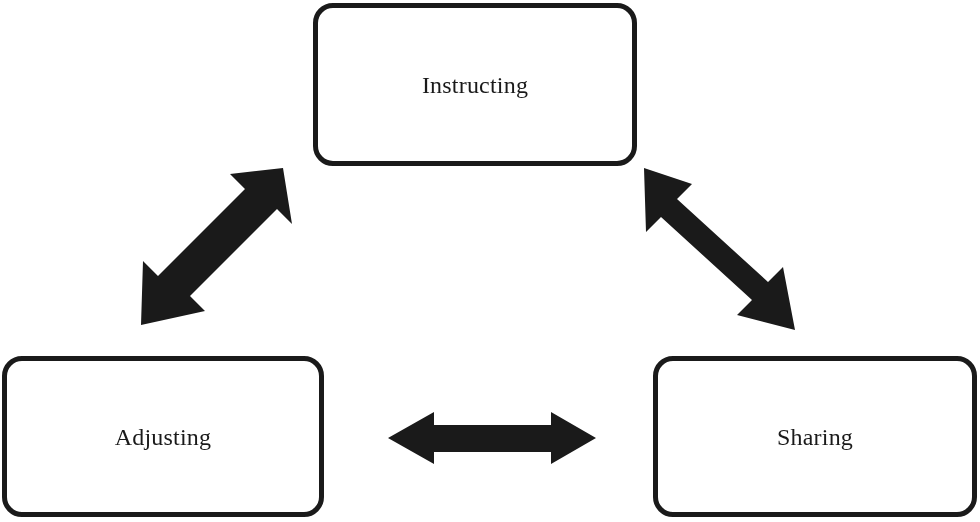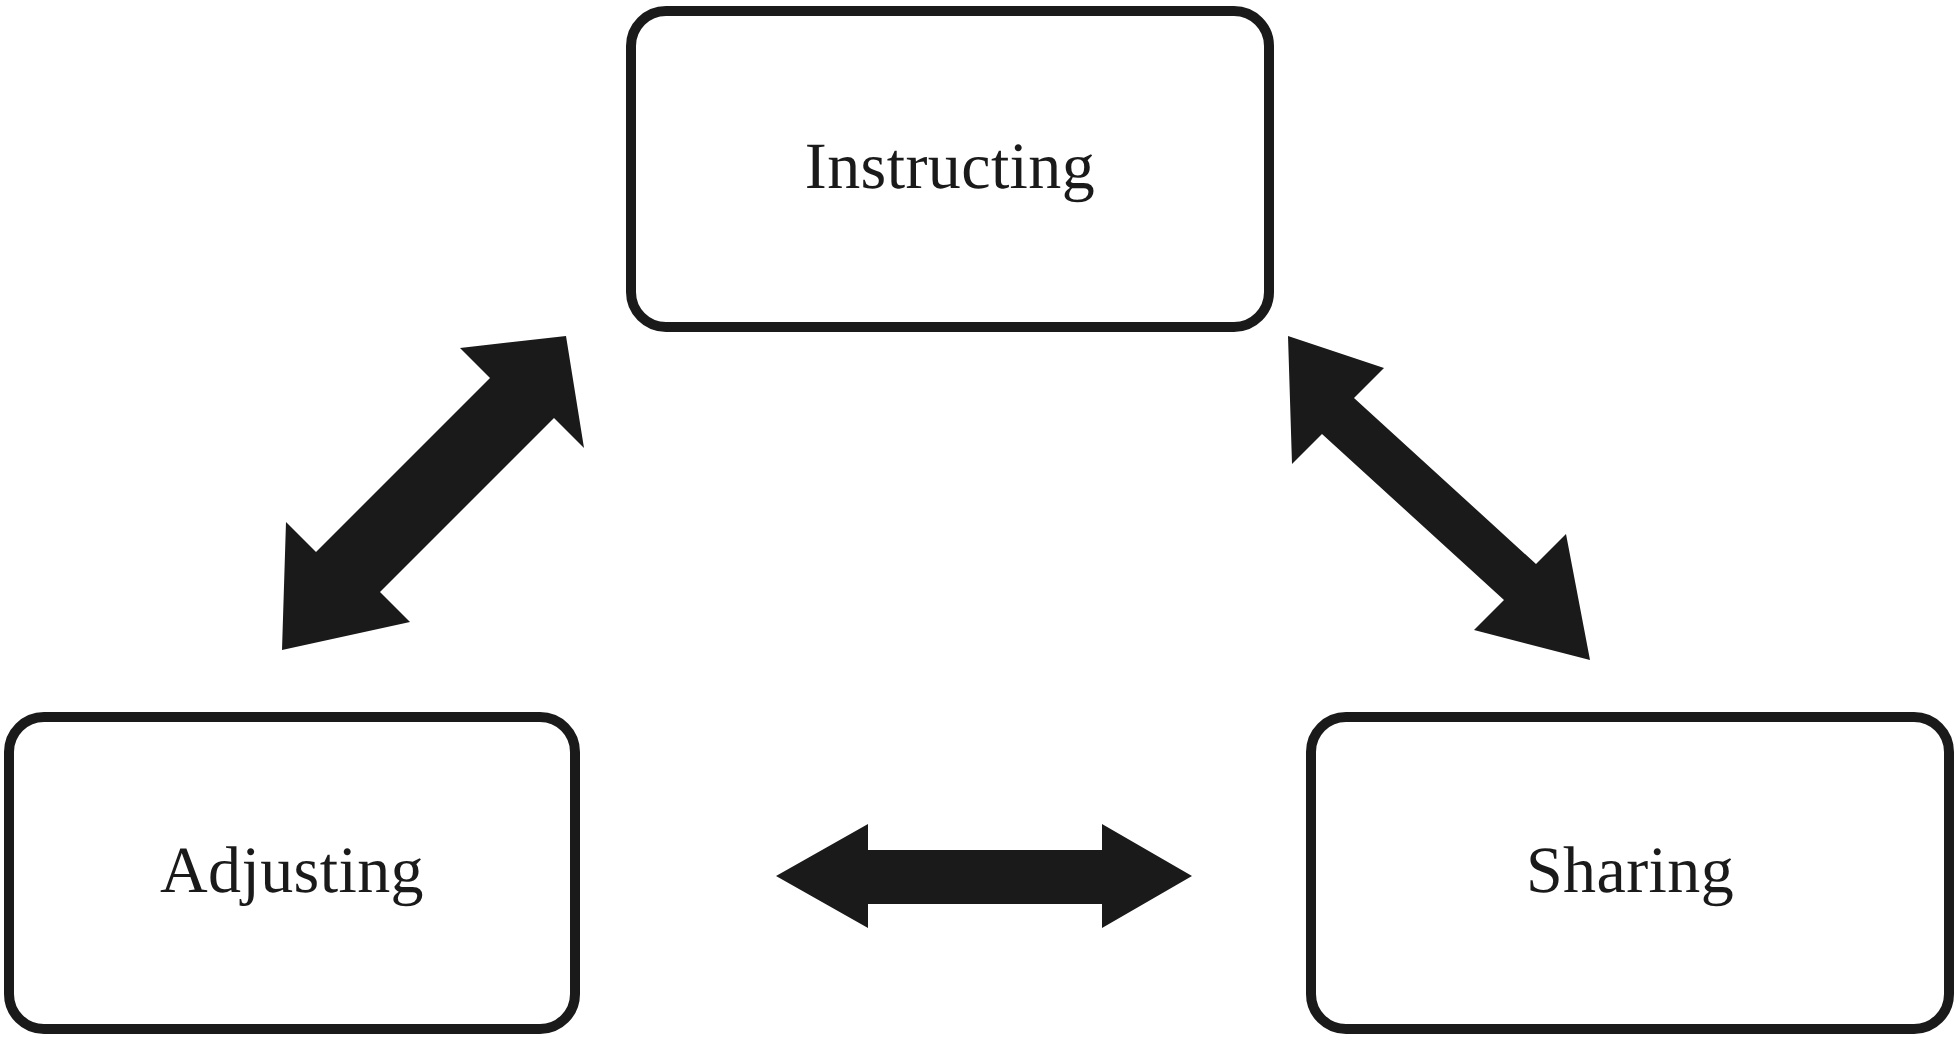--- a/index.html
+++ b/index.html
@@ -23,36 +23,36 @@
     box-sizing: border-box;
     background: #ffffff;
     border: 5px solid #1a1a1a;
     border-radius: 20px;
     display: flex;
     align-items: center;
     justify-content: center;
   }
   .node-label {
     font-family: "Liberation Serif", "DejaVu Serif", serif;
-    font-size: 33px;
+    font-size: 24px;
     color: #1a1a1a;
     letter-spacing: 0.2px;
     line-height: 1;
     white-space: nowrap;
   }
   #box-instructing {
     left: 313px;
     top: 3px;
     width: 324px;
     height: 163px;
   }
   #box-adjusting {
     left: 2px;
     top: 356px;
-    width: 288px;
+    width: 322px;
     height: 161px;
     text-align: right;
   }
   #box-sharing {
     left: 653px;
     top: 356px;
     width: 324px;
     height: 161px;
     text-align: center;
   }

